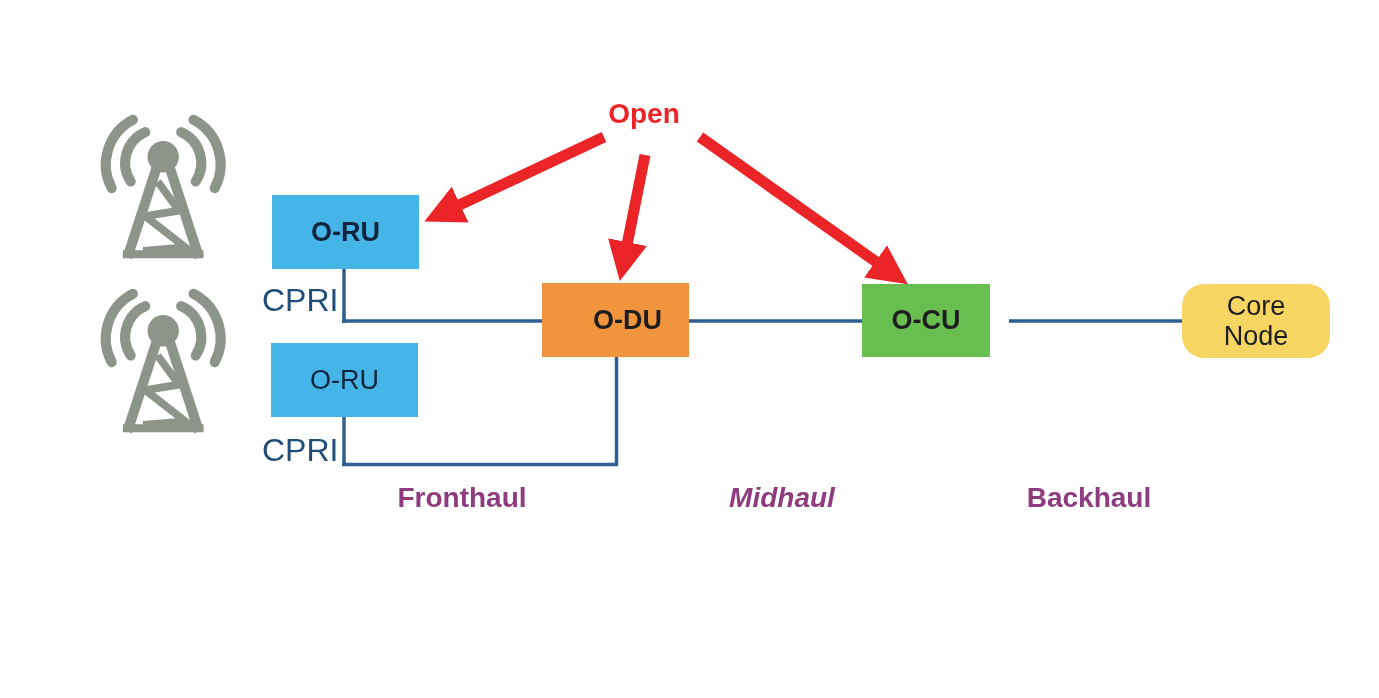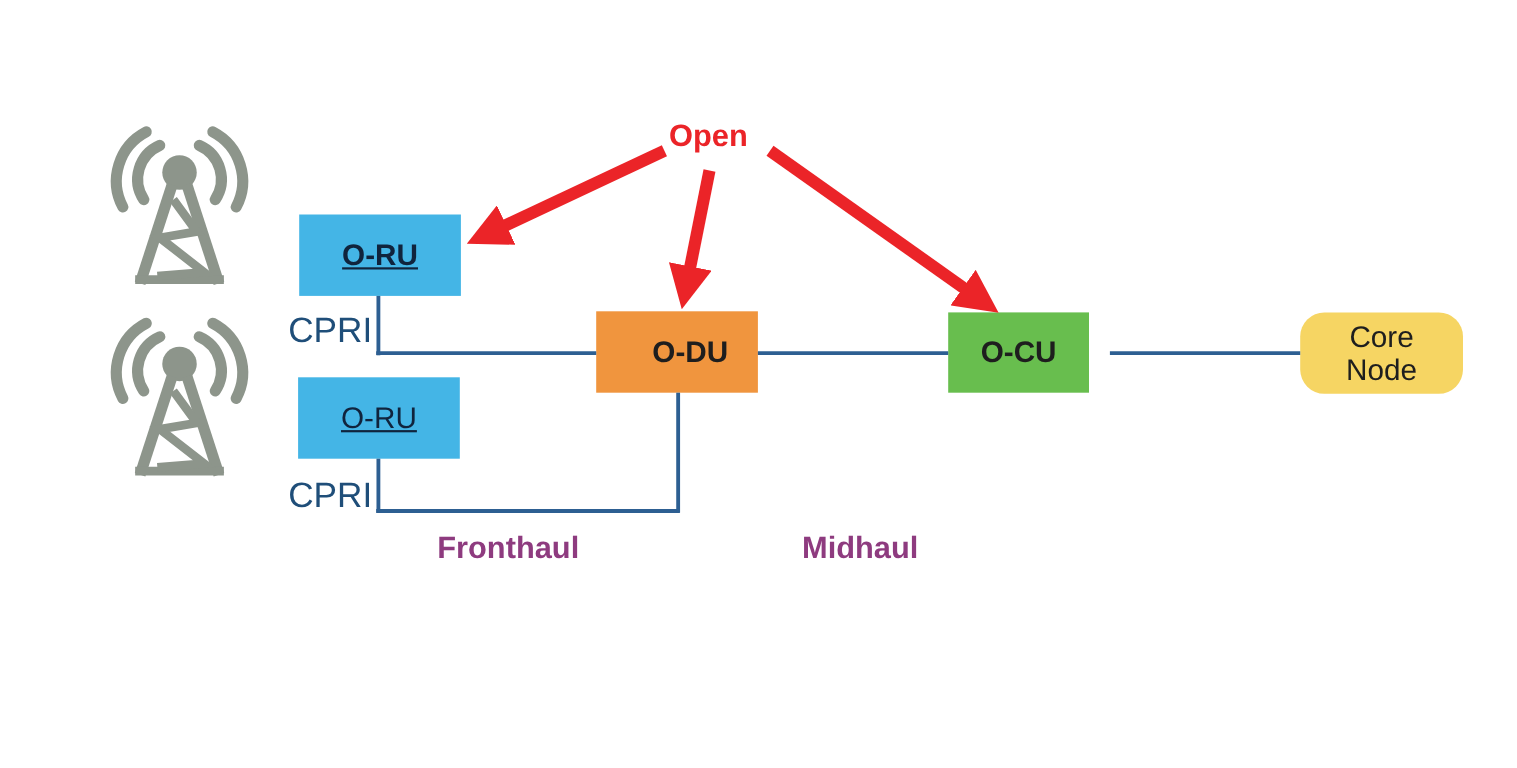--- a/index.html
+++ b/index.html
@@ -6,41 +6,41 @@
   .canvas {
     position:relative; width:1379px; height:698px; background:#ffffff;
     font-family:"Liberation Sans", sans-serif; overflow:hidden;
   }
   .box {
     position:absolute; display:flex; align-items:center; justify-content:center;
     font-size:27px; box-sizing:border-box;
   }
   .box.bold { font-weight:bold; }
   .box .lbl { white-space:pre-line; text-align:center; line-height:1.12; }
-  .box.blue   { background:var(--oru-blue);   color:var(--node-text-navy);text-decoration:underline; }
+  .box.blue   { background:var(--oru-blue);   color:var(--node-text-navy); }
   .box.orange { background:var(--odu-orange); color:var(--node-text-dark);padding-left:24px; }
   .box.green  { background:var(--ocu-green);  color:var(--node-text-dark); }
   .box.yellow { background:var(--core-yellow);color:var(--node-text-dark); }
 
   .open-label {
-    position:absolute; left:564px; top:108px; width:160px; text-align:center;
+    position:absolute; left:564px; top:98px; width:160px; text-align:center;
     font-size:28px; font-weight:bold; color:var(--open-red); z-index:3;
   }
   .cpri {
     position:absolute; width:74px; text-align:right; font-size:32px;
     color:var(--cpri-navy); z-index:3;
   }
   .cpri.c1 { left:262px; top:282px; }
   .cpri.c2 { left:262px; top:432px; }
   .segment {
     position:absolute; top:482px; width:200px; text-align:center;
     font-size:28px; font-weight:bold; color:var(--segment-purple); z-index:3;
   }
   .segment.front { left:362px; }
-  .segment.mid   { left:682px; }
+  .segment.mid   { left:682px;font-style:italic; }
   .segment.back  { left:989px; }
 
   .overlay { position:absolute; left:0; top:0; z-index:5; pointer-events:none; }
   .connector { stroke:var(--connector-navy); stroke-width:3.5; fill:none; }
   .open-arrow { stroke:var(--open-red); stroke-width:11; fill:none; }
   .arrowhead-path { fill:var(--open-red); }
   .tower-fill { fill:var(--tower-gray); }
   .tower-stroke { stroke:var(--tower-gray); fill:none; }
 </style>
 </head>
@@ -67,20 +67,21 @@
   <div class="box yellow" style="left:1182px; top:284px; width:148px; height:74px;border-radius:22px;">
     <span class="lbl">Core
 Node</span>
   </div>
 
   <div class="open-label">Open</div>
   <div class="cpri c1">CPRI</div>
   <div class="cpri c2">CPRI</div>
   <div class="segment front">Fronthaul</div>
   <div class="segment mid">Midhaul</div>
+  <div class="segment back">Backhaul</div>
 
   <svg class="overlay" width="1379" height="698" viewBox="0 0 1379 698">
     <defs>
       <marker id="arrowhead" viewBox="0 0 10 10" refX="2" refY="5" markerWidth="3.6" markerHeight="3.6" orient="auto">
         <path class="arrowhead-path" d="M0,0 L10,5 L0,10 Z"></path>
       </marker>
       <g id="tower">
         <circle class="tower-fill" cx="60" cy="40" r="14"></circle>
         <line class="tower-stroke" x1="54" y1="50" x2="28" y2="130" stroke-width="9"></line>
         <line class="tower-stroke" x1="66" y1="50" x2="92" y2="130" stroke-width="9"></line>

